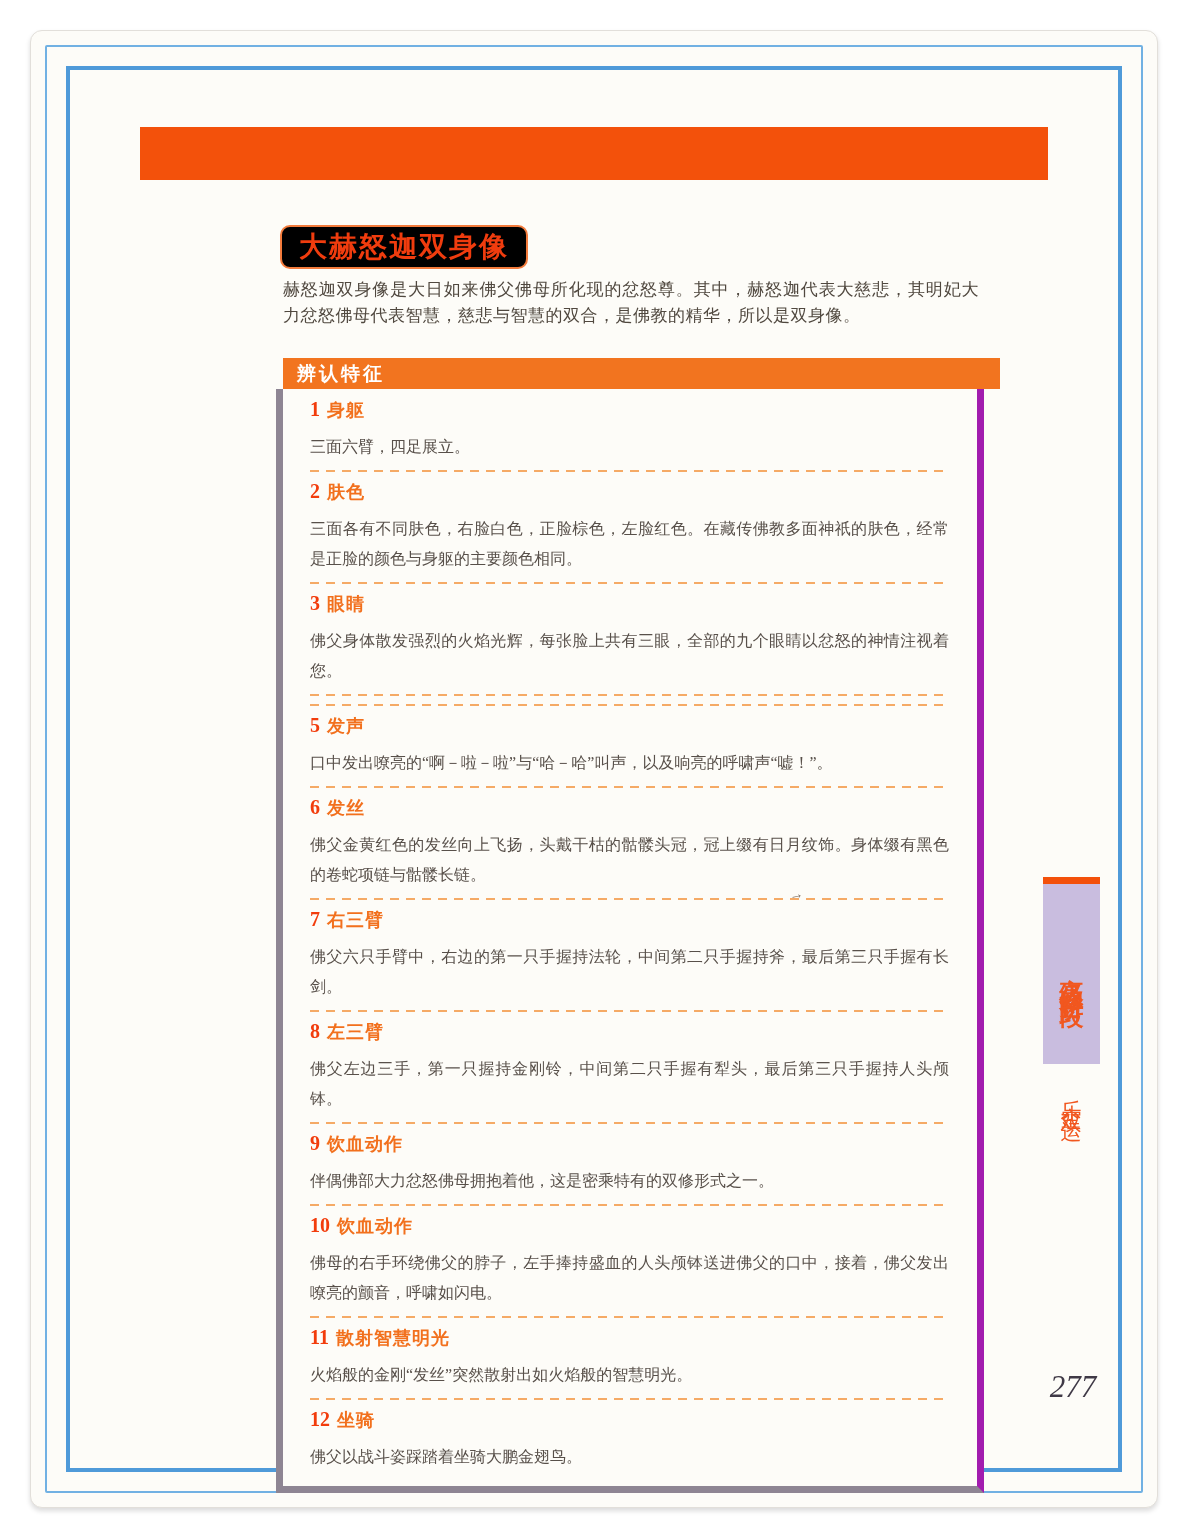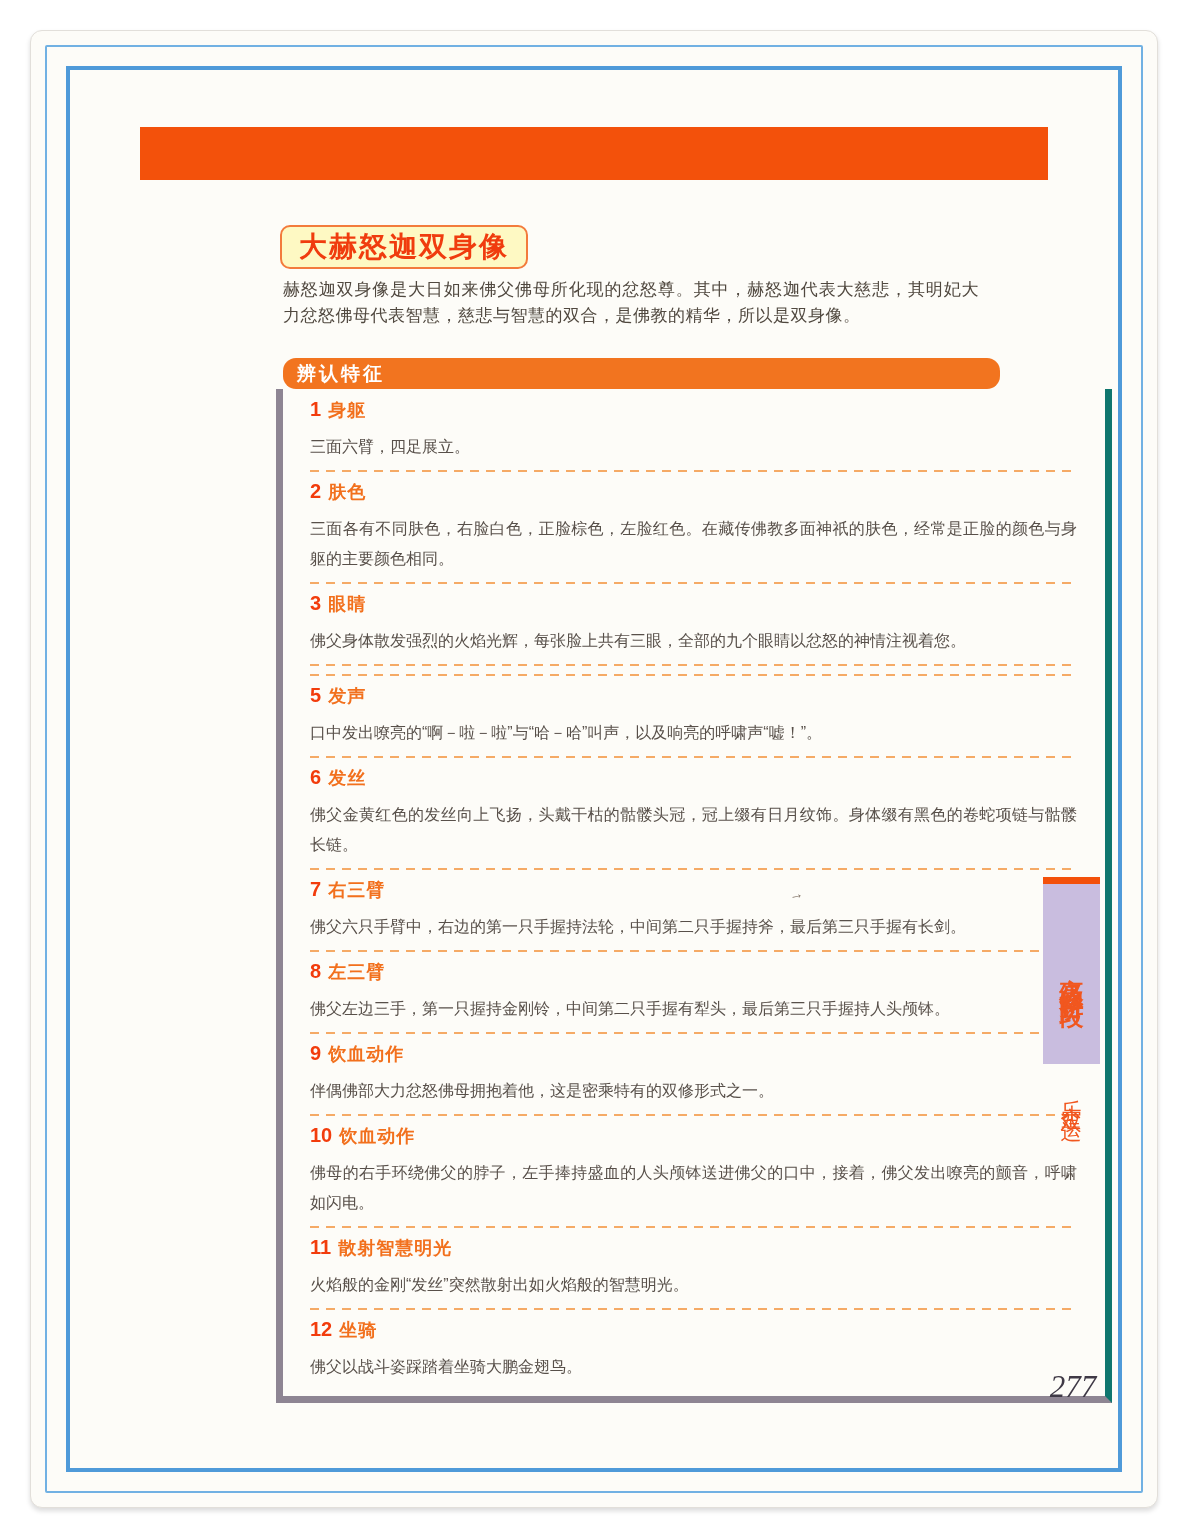--- a/index.html
+++ b/index.html
@@ -23,50 +23,51 @@
 
   
   .banner {
     position: absolute; left: 140px; top: 127px; width: 908px; height: 53px;
     background: #f3510b;
   }
 
   
   .title-box {
     position: absolute; left: 280px; top: 225px; width: 244px; height: 40px;
-    border: 2px solid #f37b3c; border-radius: 10px; background: #fef9c3;
+    border: 2px solid #f37b3c; border-radius: 10px; background: #000000;
     display: flex; align-items: center; justify-content: center;
   }
   .title-box span {
     font-family: "Liberation Serif", serif; font-weight: bold; font-size: 28px;
     color: #f03c0e; letter-spacing: 2px;
   }
 
   
   .intro {
     position: absolute; left: 283px; top: 277px; width: 696px;
     font-size: 17px; line-height: 26px; color: #50483f; letter-spacing: 0.5px;
     text-align: justify;
   }
 
   
   .features-header {
     position: absolute; left: 283px; top: 358px; width: 717px; height: 31px;
     background: #f2741f; box-sizing: border-box;
     color: #ffffff; font-weight: bold; font-size: 19px; line-height: 31px;
-    padding-left: 14px; letter-spacing: 3px; border-radius: 13px;
+    padding-left: 14px; letter-spacing: 3px;
   }
 
   
   .features-box {
-    position: absolute; left: 276px; top: 389px; width: 836px;
+    position: absolute; left: 276px; top: 389px; width: 708px;
     box-sizing: border-box;
-    border-left: 7px solid #8e8593; border-right: 7px solid #0f766e; border-bottom: 7px solid #8e8593;
+    border-left: 7px solid #8e8593; border-right: 7px solid #a21caf; border-bottom: 7px solid #8e8593;
     padding: 8px 28px 14px 27px;
     background: #fdfcf8;
+    font-family: Liberation Serif, serif;
   }
   .feature-item .item-head { line-height: 24px; }
   .feature-item .item-num {
     font-size: 20px; font-weight: bold; color: #f23c0c;
   }
   .feature-item .item-title {
     font-size: 18px; font-weight: bold; color: #f2701d; margin-left: 7px; letter-spacing: 1px;
   }
   .feature-item .item-desc {
     font-size: 16px; line-height: 30px; color: #58504a; margin-top: 9px; text-align: justify;

